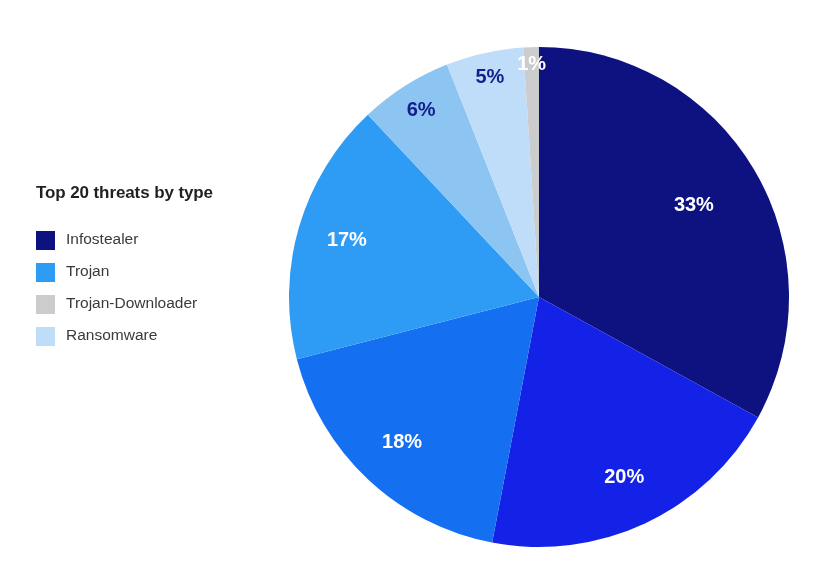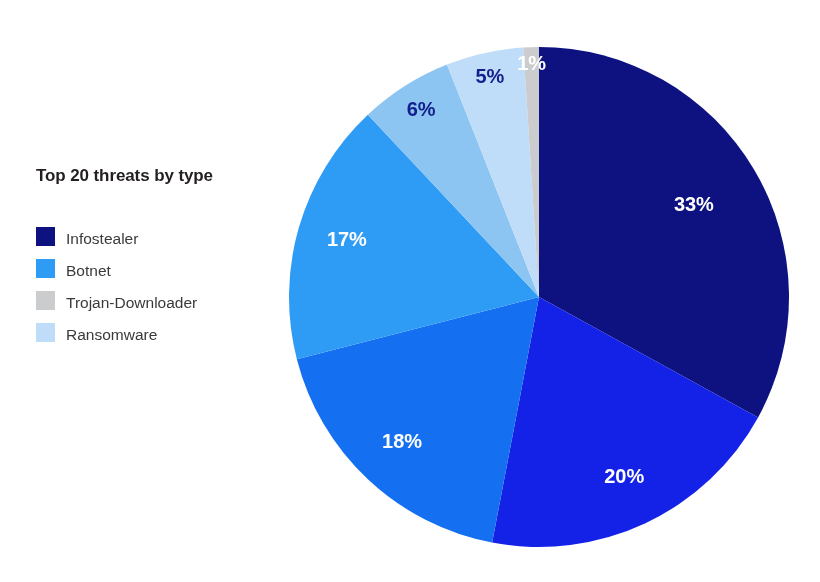--- a/index.html
+++ b/index.html
@@ -13,34 +13,34 @@
     position: relative;
     overflow: hidden;
     font-family: "Liberation Sans", "DejaVu Sans", sans-serif;
     -webkit-font-smoothing: antialiased;
   }
 
   
   #legend-panel {
     position: absolute;
     left: 36px;
-    top: 166px;
+    top: 183px;
     width: 240px;
   }
   #legend-title {
     font-size: 17px;
     font-weight: bold;
     color: #231f20;
     letter-spacing: -0.1px;
     margin: 0 0 28px 0;
     white-space: nowrap;
   }
   .legend-row {
     display: flex;
-    align-items: flex-end;
+    align-items: flex-start;
     height: 32px;
   }
   .legend-swatch {
     width: 19px;
     height: 19px;
     flex: 0 0 19px;
     margin-right: 11px;
   }
   .legend-label {
     font-size: 15.5px;
@@ -75,21 +75,21 @@
 
 <div id="legend-panel">
   <div id="legend-title">Top 20 threats by type</div>
   <div id="legend-items">
       <div class="legend-row">
         <span class="legend-swatch" style="background: rgb(13, 18, 128);"></span>
         <span class="legend-label">Infostealer</span>
       </div>
       <div class="legend-row">
         <span class="legend-swatch" style="background: rgb(46, 155, 245);"></span>
-        <span class="legend-label">Botnet</span>
+        <span class="legend-label">Trojan</span>
       </div>
       <div class="legend-row">
         <span class="legend-swatch" style="background: rgb(203, 204, 206);"></span>
         <span class="legend-label">Trojan-Downloader</span>
       </div>
       <div class="legend-row">
         <span class="legend-swatch" style="background: rgb(191, 221, 248);"></span>
         <span class="legend-label">Ransomware</span>
       </div>
     </div>

